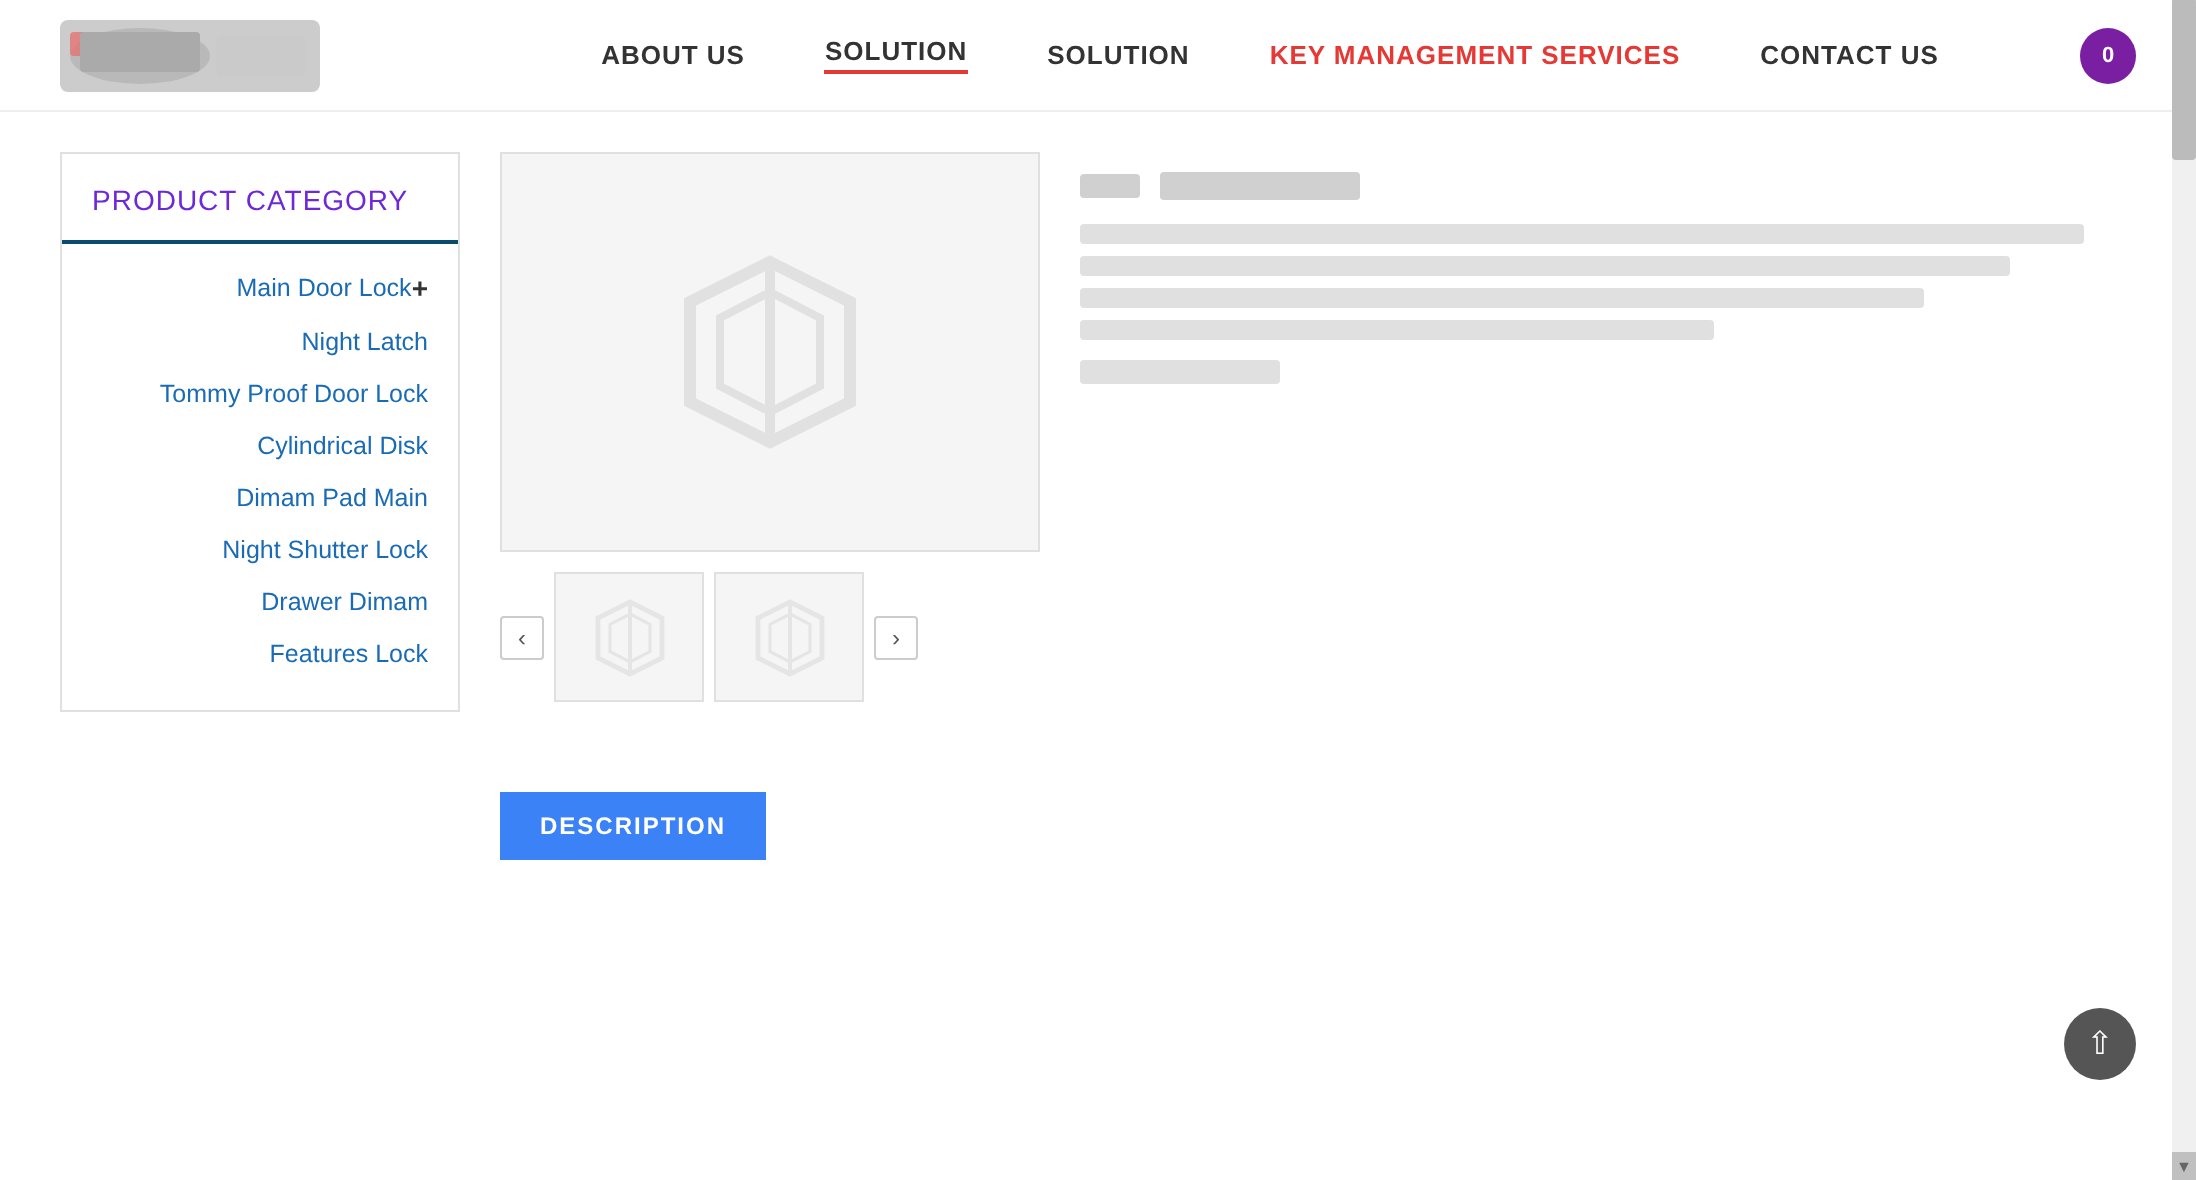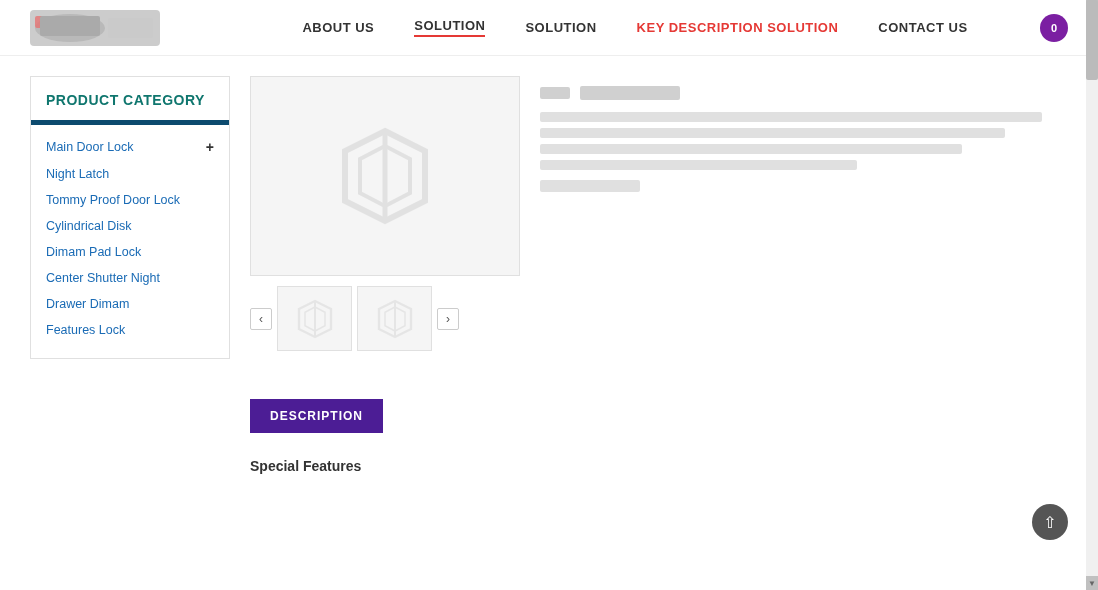--- a/index.html
+++ b/index.html
@@ -100,32 +100,32 @@
 
     
     .sidebar {
       width: 200px;
       min-width: 200px;
       background: #fff;
       border: 1px solid #e0e0e0;
       padding: 15px 0;
     }
     .sidebar-title {
-      color: #0f766e;
+      color: #6d28d9;
       font-size: 14px;
-      font-weight: bold;
+      font-weight: normal;
       padding: 0 15px 12px 15px;
-      border-bottom: 5px solid #0c4a6e;
+      border-bottom: 2px solid #0c4a6e;
       margin-bottom: 8px;
       letter-spacing: 0.5px;
     }
     .sidebar-item {
       display: flex;
       align-items: center;
-      justify-content: space-between;
+      justify-content: flex-end;
       padding: 6px 15px;
       cursor: pointer;
       color: #1a6bb5;
       font-size: 12.5px;
     }
     .sidebar-item .plus {
       color: #333;
       font-size: 14px;
       font-weight: bold;
     }
@@ -218,21 +218,21 @@
       border-radius: 2px;
       margin-top: 8px;
     }
 
     
     .desc-section {
       margin-top: 20px;
       padding-left: 0;
     }
     .desc-button {
-      background: #4c1d95;
+      background: #3b82f6;
       color: white;
       border: none;
       padding: 10px 20px;
       font-size: 12px;
       font-weight: bold;
       letter-spacing: 1px;
       cursor: pointer;
       text-transform: uppercase;
     }
     .special-features {
@@ -287,21 +287,21 @@
         <rect x="78" y="8" width="45" height="20" rx="3" fill="#c8c8c8" opacity="0.5"></rect>
         <rect x="5" y="6" width="12" height="12" rx="2" fill="#e57373" opacity="0.8"></rect>
       </svg>
     </div>
   </div>
 
   <nav>
     <a>ABOUT US</a>
     <a class="active">SOLUTION</a>
     <a>SOLUTION</a>
-    <a class="highlight">KEY DESCRIPTION SOLUTION</a>
+    <a class="highlight">KEY MANAGEMENT SERVICES</a>
     <a>CONTACT US</a>
   </nav>
 
   <div class="cart-icon">0</div>
 </header>
 
 <div class="main-layout">
 
   <aside class="sidebar">
     <div class="sidebar-title">PRODUCT CATEGORY</div>
@@ -313,24 +313,24 @@
     <div class="sidebar-item">
       <span>Night Latch</span>
     </div>
     <div class="sidebar-item">
       <span>Tommy Proof Door Lock</span>
     </div>
     <div class="sidebar-item">
       <span>Cylindrical Disk</span>
     </div>
     <div class="sidebar-item">
-      <span>Dimam Pad Lock</span>
-    </div>
-    <div class="sidebar-item">
-      <span>Center Shutter Night</span>
+      <span>Dimam Pad Main</span>
+    </div>
+    <div class="sidebar-item">
+      <span>Night Shutter Lock</span>
     </div>
     <div class="sidebar-item">
       <span>Drawer Dimam</span>
     </div>
     <div class="sidebar-item">
       <span>Features Lock</span>
     </div>
   </aside>
 
   <div class="product-area">
@@ -381,21 +381,20 @@
       <div class="price-bar"></div>
     </div>
   </div>
 
 </div>
 
 <div style="padding: 0 30px 20px 250px;">
   <div class="desc-section">
     <button class="desc-button">DESCRIPTION</button>
   </div>
-  <div class="special-features">Special Features</div>
 </div>
 
 <div class="back-to-top">
   <span>⇧</span>
 </div>
 
 <div class="scrollbar-right">
   <div class="scrollbar-arrow top">▲</div>
   <div class="scrollbar-thumb"></div>
   <div class="scrollbar-arrow bottom">▼</div>

